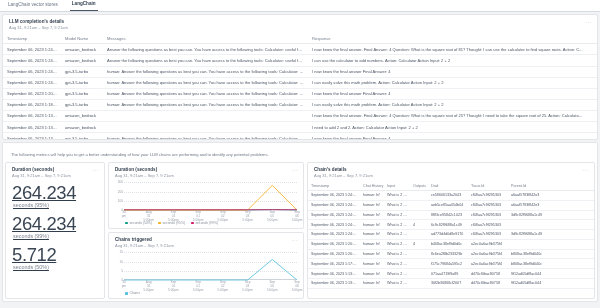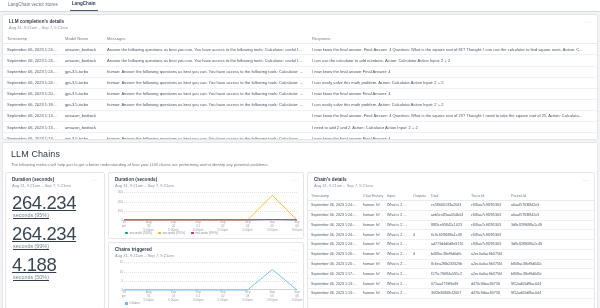--- a/index.html
+++ b/index.html
@@ -177,38 +177,37 @@
             <td class="c-mn">gpt-3.5-turbo</td>
             <td class="c-msg">human: Answer the following questions as best you can. You have access to the following tools: Calculator: useful f...</td>
             <td class="c-resp">I now know the final answer Final Answer: 4</td>
           </tr>
         </tbody>
     </table>
   </div>
 
   <div class="card chains-wrap">
     <div class="chains-head">
-      <div class="chains-h1">LLM Chains</div>
       <div class="chains-desc">The following metrics will help you to get a better understanding of how your LLM chains are performing and to identify any potential problems.</div>
     </div>
 
     <div class="grid">
 
       <div class="card col-a">
         <div class="card-head">
           <div class="card-title">Duration (seconds)</div>
           <div class="card-sub">Aug 31, 9:21am – Sep 7, 9:21am</div>
           <div class="kebab">···</div>
         </div>
         <div class="bignum-body" id="bignums">
             <div class="bignum">264.234</div>
             <div class="bigsub">seconds (95%)</div>
             <div class="bignum">264.234</div>
             <div class="bigsub">seconds (99%)</div>
-            <div class="bignum">4.188</div>
+            <div class="bignum">5.712</div>
             <div class="bigsub">seconds (50%)</div>
           </div>
       </div>
 
       <div class="col-b">
 
         <div class="card">
           <div class="card-head">
             <div class="card-title">Duration (seconds)</div>
             <div class="card-sub">Aug 31, 9:21am – Sep 7, 9:21am</div>

